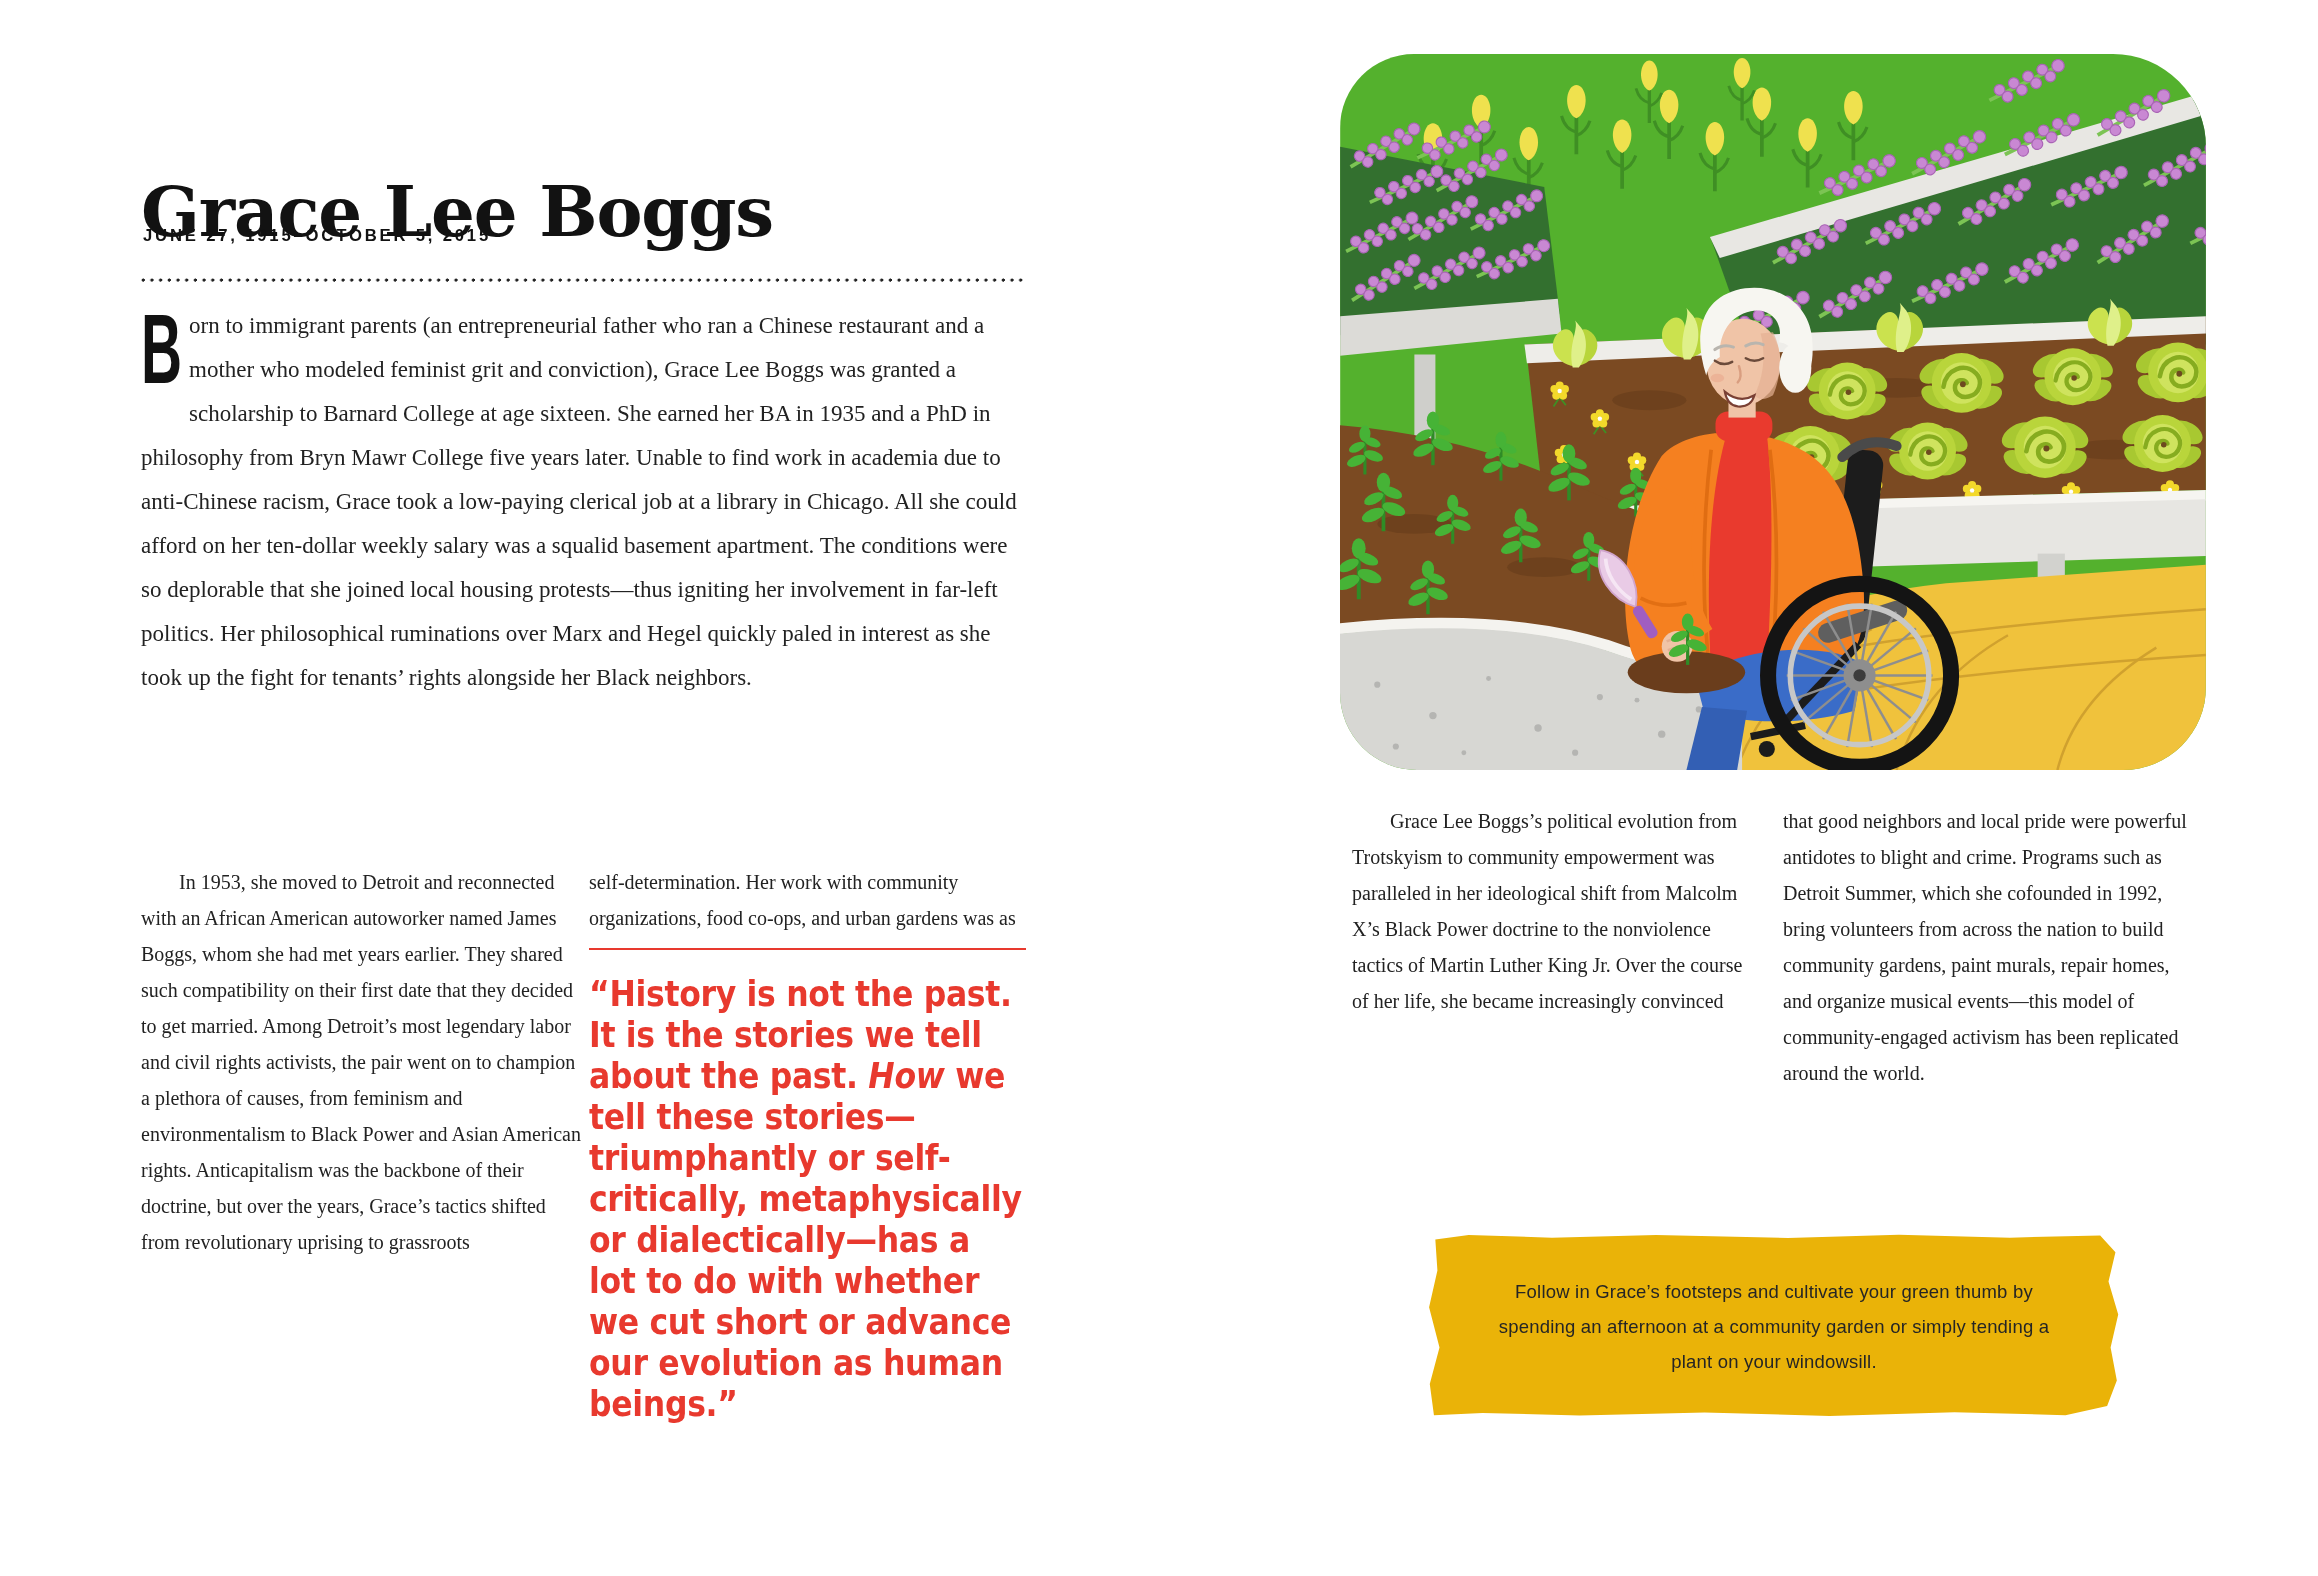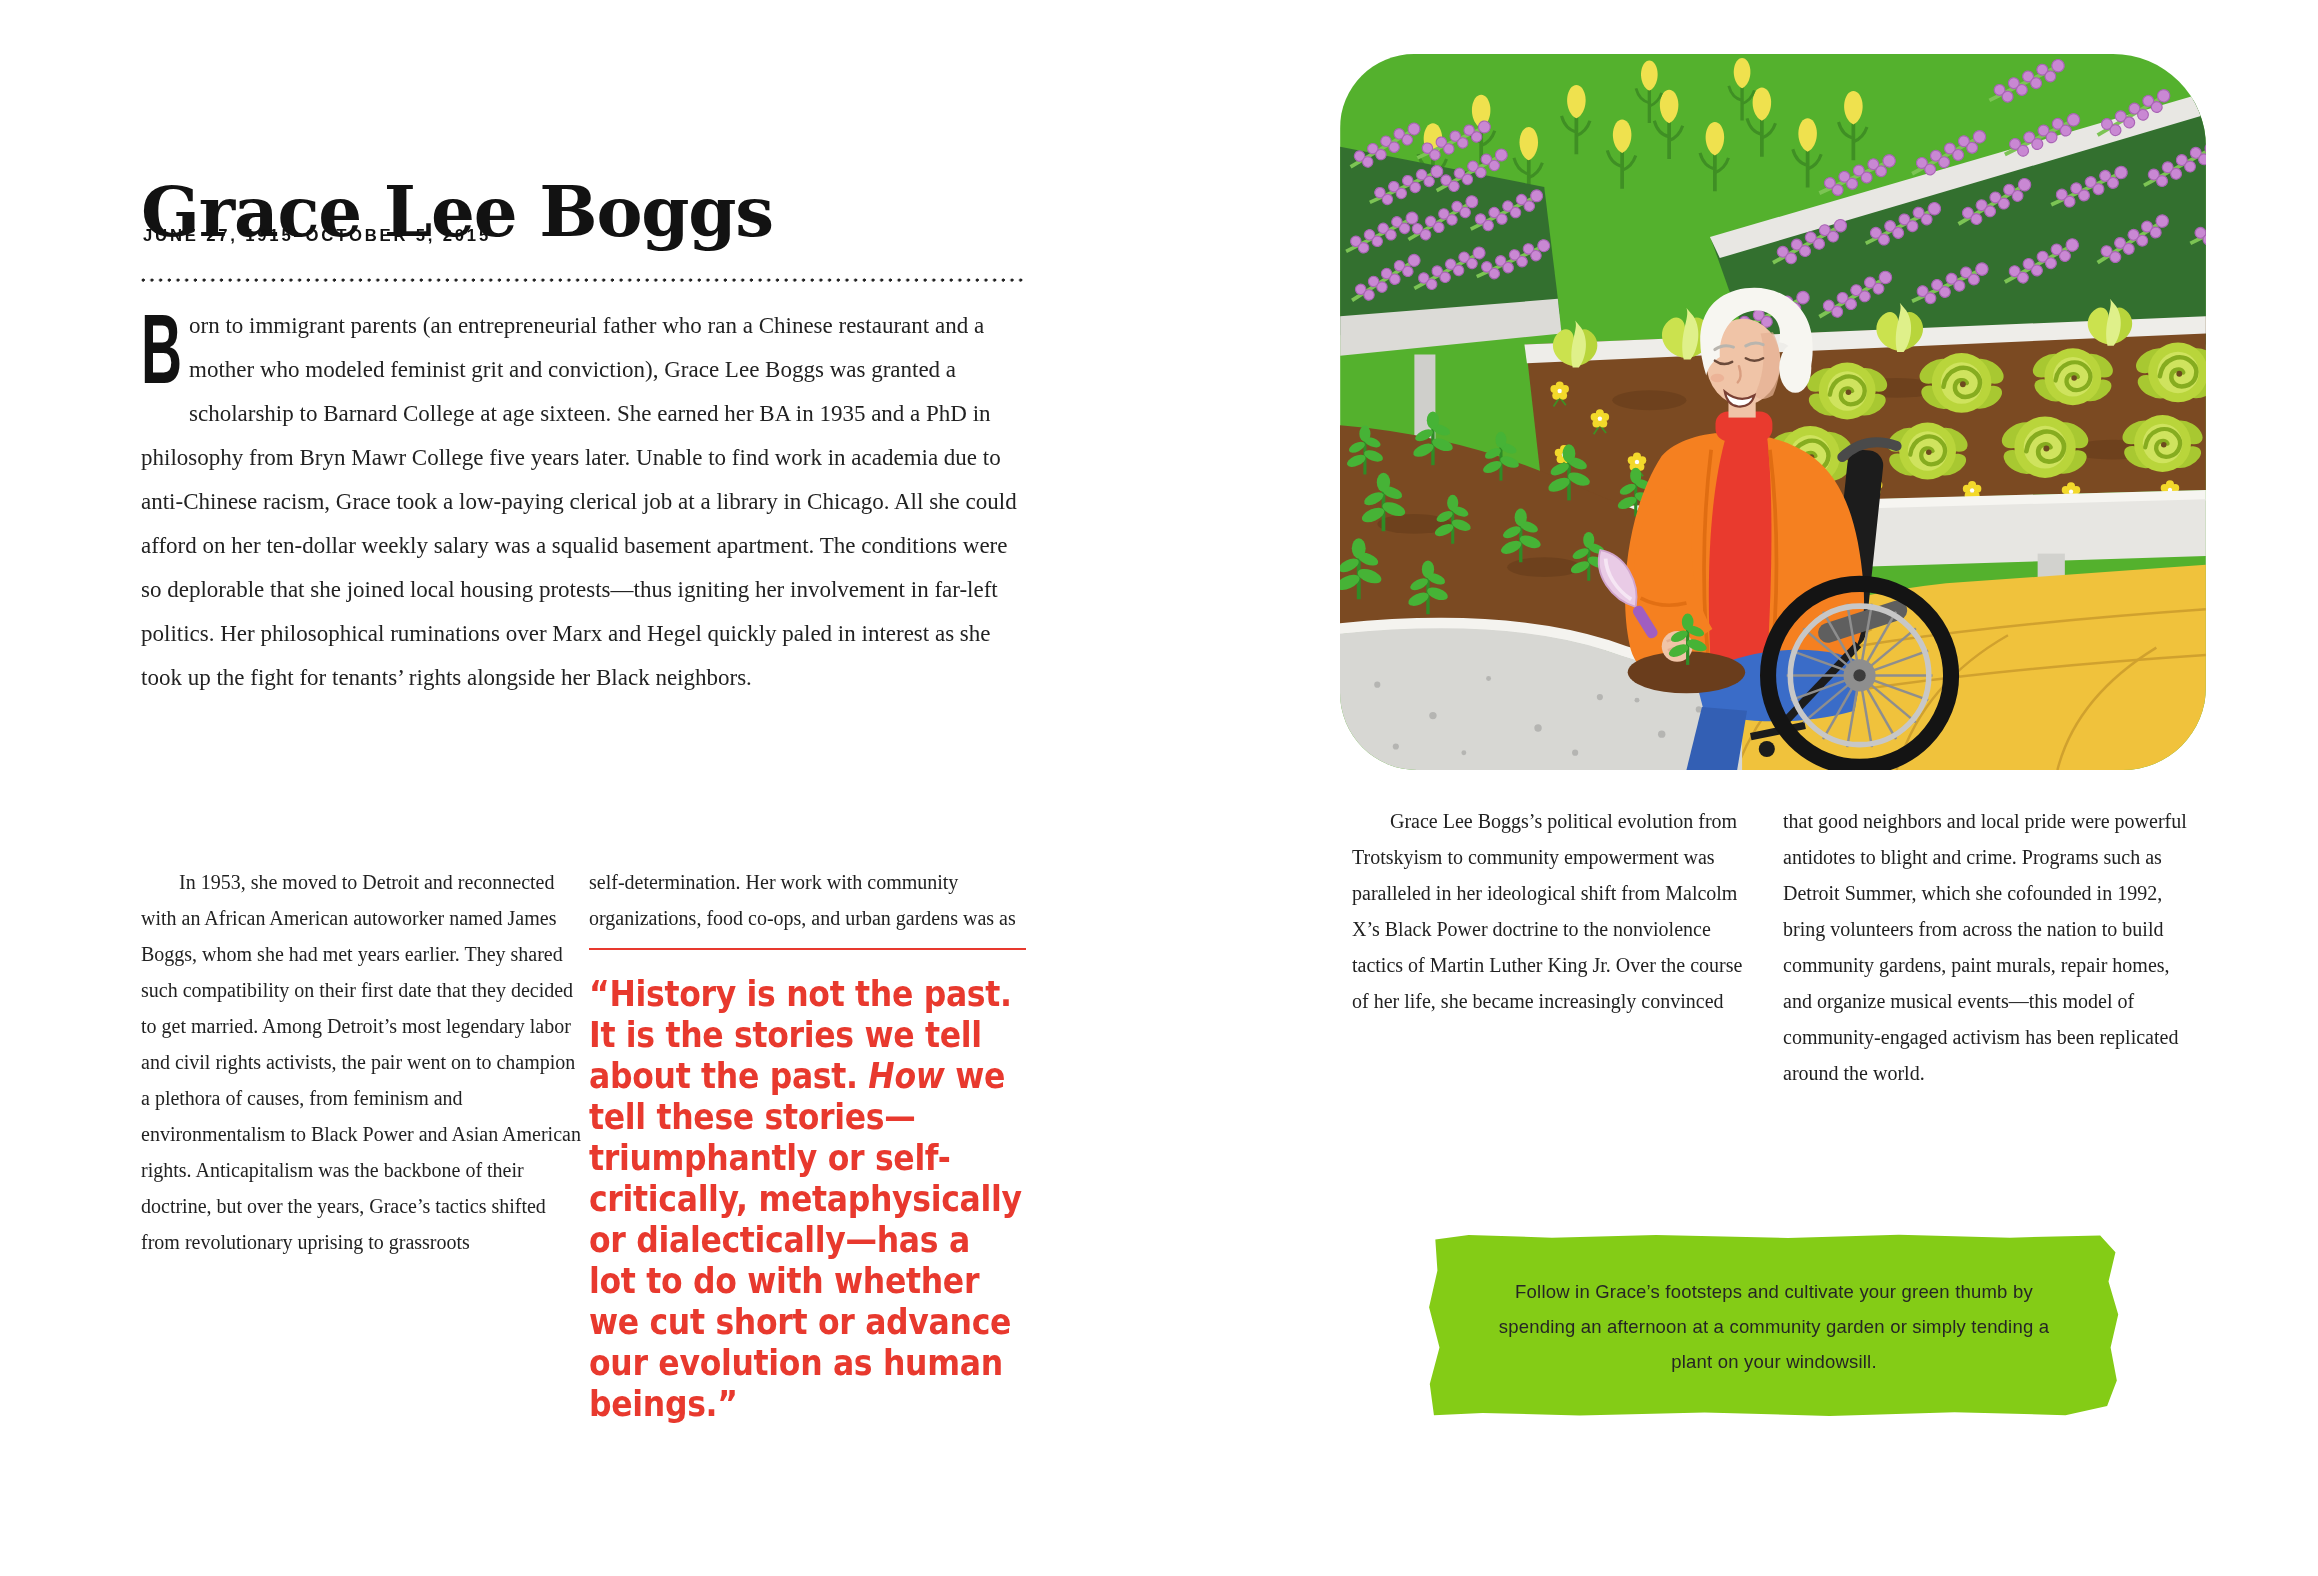--- a/index.html
+++ b/index.html
@@ -43,21 +43,21 @@
   .footer-right{left:1734px;width:472px;text-align:right;}
   .footer .gap{display:inline-block;width:32px;}
 
   
   .illo{position:absolute;left:1340px;top:54px;width:866px;height:716px;
         border-radius:74px 93px 83px 77px;overflow:hidden;}
   .illo svg{display:block;width:100%;height:100%;}
   .colC{position:absolute;left:1352px;top:803px;width:408px;}
   .colD{position:absolute;left:1783px;top:803px;width:419px;}
   .callout{position:absolute;left:1427px;top:1234px;width:694px;height:183px;
-        background:#84cc16;text-align:center;
+        background:#eab308;text-align:center;
         font-family:"Liberation Sans",sans-serif;font-size:18.5px;line-height:35px;
         letter-spacing:0.2px;color:#252525;padding:40px 59px 0 59px;
         clip-path:polygon(1.2% 3%,6% .6%,18% 2%,33% .5%,52% 2.2%,68% .4%,84% 2%,97% .8%,
           99.2% 10%,98.2% 26%,99.6% 44%,98.5% 62%,99.4% 80%,98% 94%,92% 99%,76% 97.4%,
           58% 99.4%,40% 97.6%,22% 99.2%,8% 97.8%,1% 99%,.4% 82%,1.8% 62%,.3% 40%,1.5% 20%);}
 </style>
 </head>
 <body>
 
 <div class="spread">

